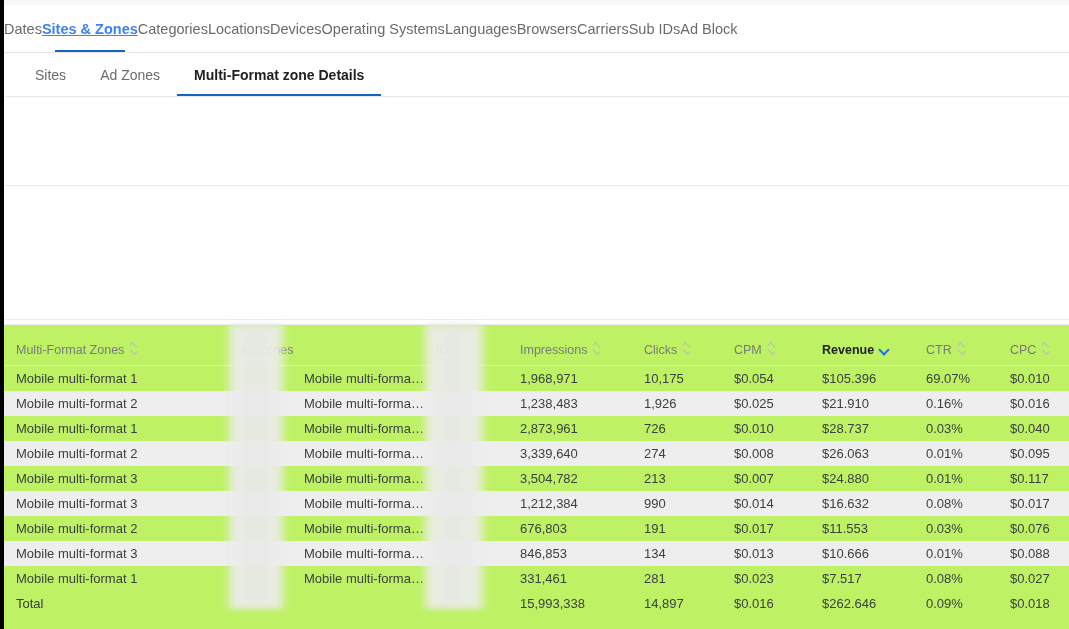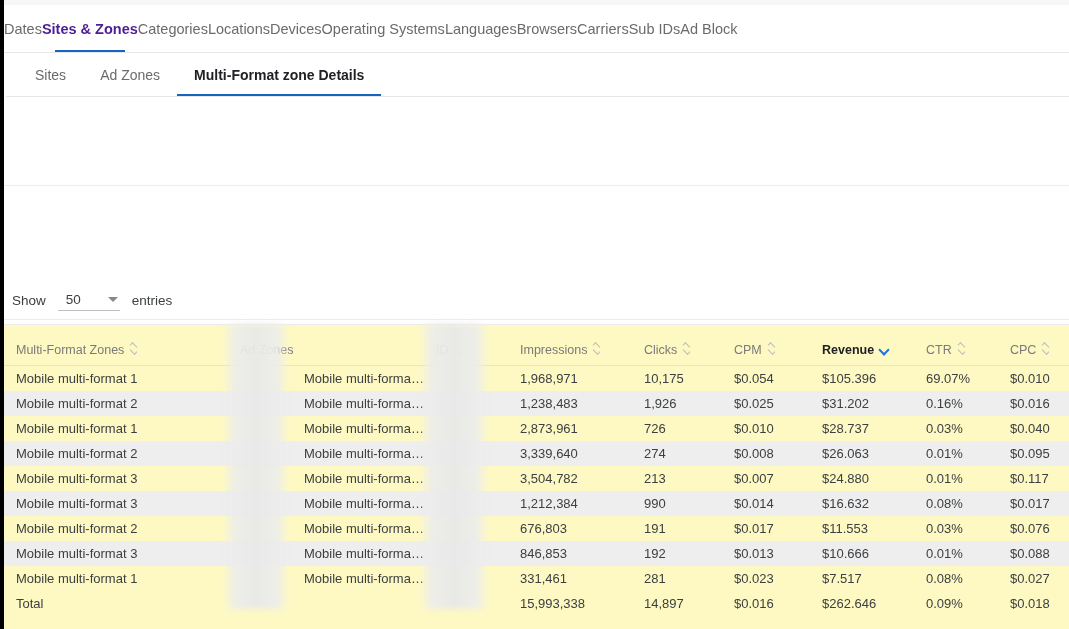--- a/index.html
+++ b/index.html
@@ -47,22 +47,23 @@
     position: relative;
     height: 48px;
     line-height: 48px;
     font-size: 14.5px;
     color: #6b6b6b;
     padding: 0 0;
     cursor: pointer;
     vertical-align: top;
   }
   .tabbar .tab.active {
-    color: #4c1d95;
+    color: #3b82f6;
     font-weight: bold;
+    text-decoration: underline;
   }
   .tabbar .tab.active::after {
     content: "";
     position: absolute;
     left: 13px; right: 13px; bottom: 0;
     height: 3px;
     background: #1565c0;
   }
 
   
@@ -140,21 +141,21 @@
     border-right: 5px solid transparent;
     border-top: 5px solid #888888;
     margin-left: 10px;
   }
 
   
   .table-wrap {
     position: absolute; left: 4px; top: 324px;
     width: 1065px;
     height: 305px;
-    background: #fef9c3;
+    background: #bef264;
     border-top: 1px solid #ececec;
     overflow: hidden;
   }
   table.rpt {
     border-collapse: collapse;
     width: 1065px;
     table-layout: fixed;
     font-size: 13px;
     color: #3c4043;
   }
@@ -245,28 +246,20 @@
   <div class="left-gutter"></div>
   <div class="top-strip"></div>
 
   <div class="tabbar" id="tabbar"><div class="tab">Dates</div><div class="tab active">Sites &amp; Zones</div><div class="tab">Categories</div><div class="tab">Locations</div><div class="tab">Devices</div><div class="tab">Operating Systems</div><div class="tab">Languages</div><div class="tab">Browsers</div><div class="tab">Carriers</div><div class="tab">Sub IDs</div><div class="tab">Ad Block</div></div>
 
   <div class="subtabbar" id="subtabbar"><div class="subtab">Sites</div><div class="subtab">Ad Zones</div><div class="subtab active">Multi-Format zone Details</div></div>
 
   <div class="panel-a"></div>
   <div class="panel-b"></div>
 
-  <div class="show-entries">
-    <span class="lbl">Show</span>
-    <span class="entries-select">
-      <span class="val">50</span>
-      <span class="caret-down"></span>
-    </span>
-    <span class="lbl">entries</span>
-  </div>
 
   <div class="table-wrap">
     <table class="rpt">
       <colgroup>
         <col style="width:224px">
         <col style="width:64px">
         <col style="width:132px">
         <col style="width:84px">
         <col style="width:124px">
         <col style="width:90px">
@@ -303,21 +296,21 @@
             <td><span class="cell-pad">$0.010</span></td>
           </tr>
           <tr class="alt">
             <td><span class="cell-pad">Mobile multi-format 2</span></td>
             <td><span class="cell-pad"></span></td>
             <td><span class="cell-pad">Mobile multi-format 2 - ...</span></td>
             <td><span class="cell-pad"></span></td>
             <td><span class="cell-pad">1,238,483</span></td>
             <td><span class="cell-pad">1,926</span></td>
             <td><span class="cell-pad">$0.025</span></td>
-            <td><span class="cell-pad">$31.202</span></td>
+            <td><span class="cell-pad">$21.910</span></td>
             <td><span class="cell-pad">0.16%</span></td>
             <td><span class="cell-pad">$0.016</span></td>
           </tr>
           <tr class="">
             <td><span class="cell-pad">Mobile multi-format 1</span></td>
             <td><span class="cell-pad"></span></td>
             <td><span class="cell-pad">Mobile multi-format 1 - ...</span></td>
             <td><span class="cell-pad"></span></td>
             <td><span class="cell-pad">2,873,961</span></td>
             <td><span class="cell-pad">726</span></td>
@@ -373,21 +366,21 @@
             <td><span class="cell-pad">$11.553</span></td>
             <td><span class="cell-pad">0.03%</span></td>
             <td><span class="cell-pad">$0.076</span></td>
           </tr>
           <tr class="alt">
             <td><span class="cell-pad">Mobile multi-format 3</span></td>
             <td><span class="cell-pad"></span></td>
             <td><span class="cell-pad">Mobile multi-format 3 - ...</span></td>
             <td><span class="cell-pad"></span></td>
             <td><span class="cell-pad">846,853</span></td>
-            <td><span class="cell-pad">192</span></td>
+            <td><span class="cell-pad">134</span></td>
             <td><span class="cell-pad">$0.013</span></td>
             <td><span class="cell-pad">$10.666</span></td>
             <td><span class="cell-pad">0.01%</span></td>
             <td><span class="cell-pad">$0.088</span></td>
           </tr>
           <tr class="">
             <td><span class="cell-pad">Mobile multi-format 1</span></td>
             <td><span class="cell-pad"></span></td>
             <td><span class="cell-pad">Mobile multi-format 1 - ...</span></td>
             <td><span class="cell-pad"></span></td>

